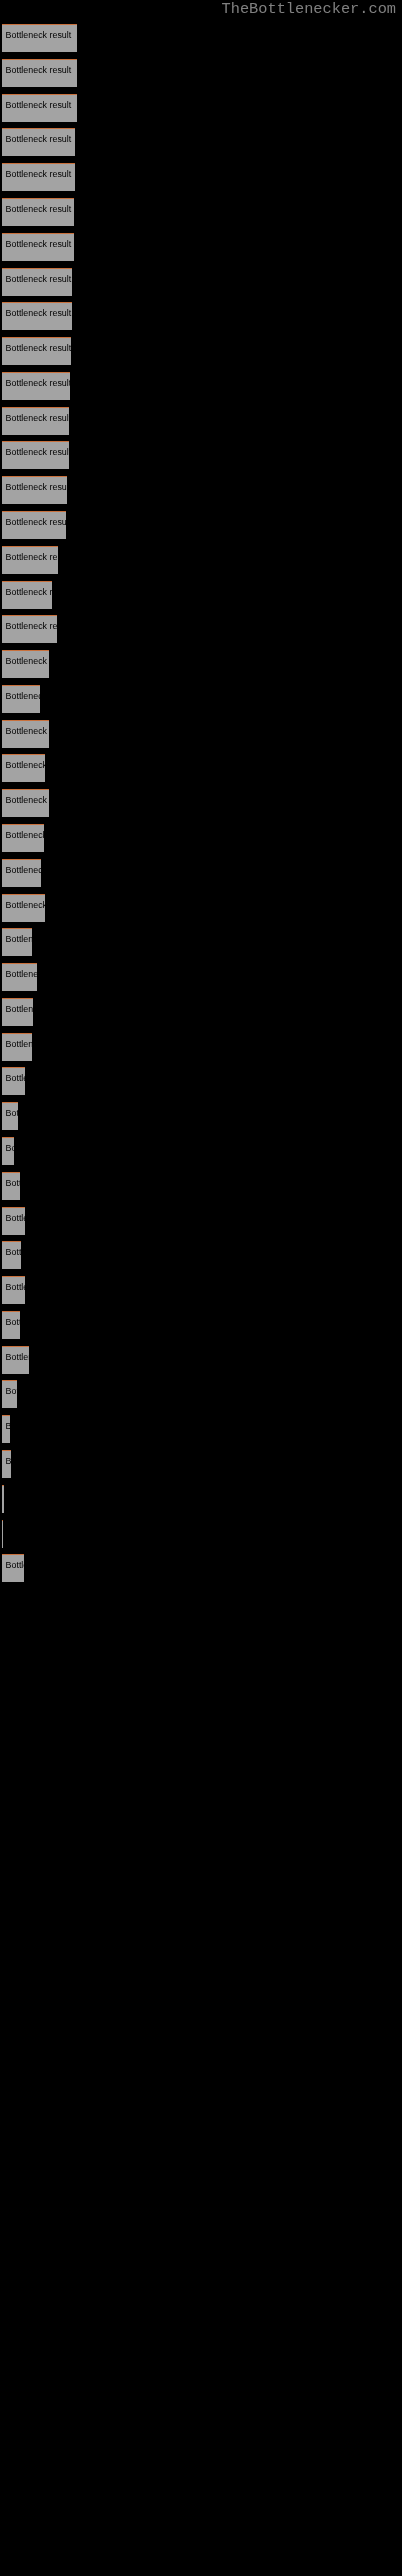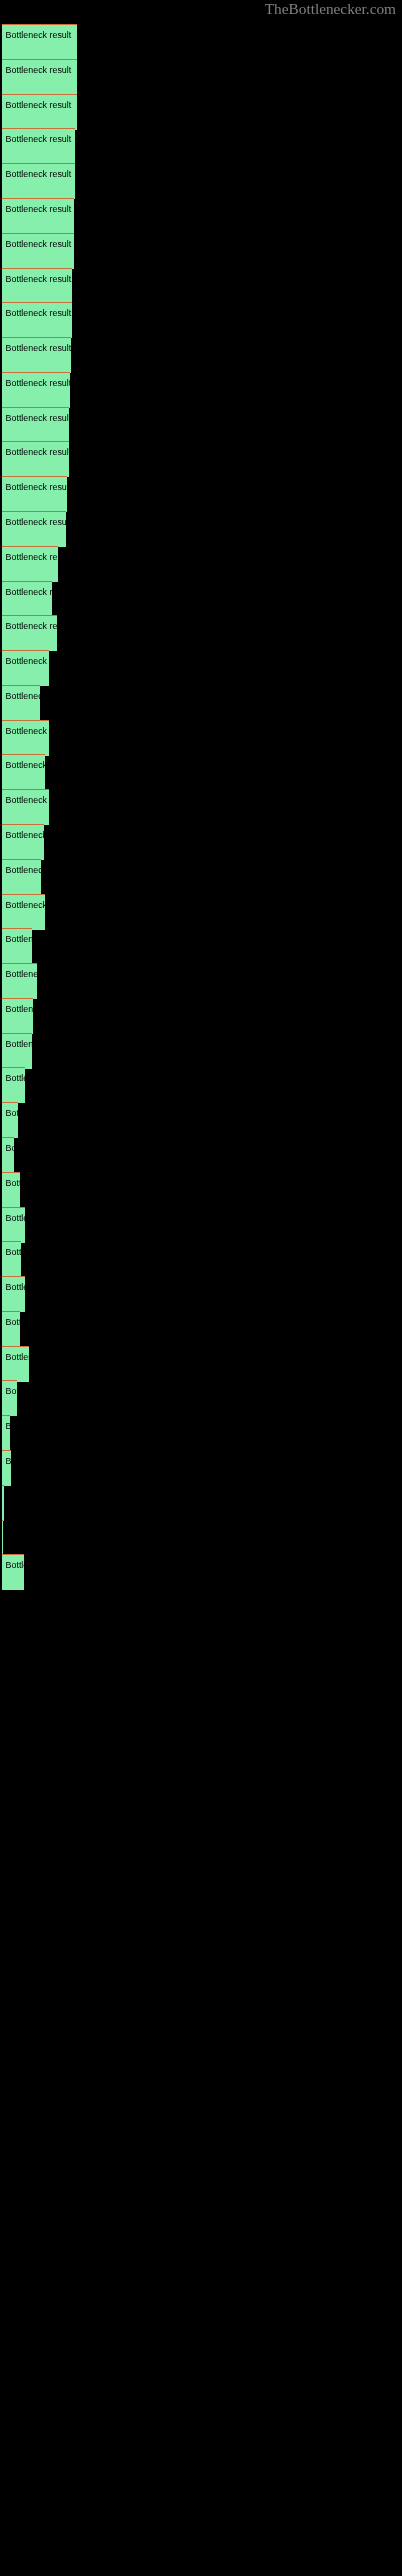--- a/index.html
+++ b/index.html
@@ -15,21 +15,21 @@
     font-family: "Liberation Sans", sans-serif;
   }
 
   .site-title {
     position: absolute;
     top: 0px;
     left: 0px;
     width: 396px;
     text-align: right;
     color: #808080;
-    font-family: Liberation Serif, serif;
+    font-family: Liberation Mono, monospace;
     font-size: 15.3px;
     line-height: 18.5px;
     letter-spacing: 0px;
     white-space: nowrap;
   }
 
   .chart-area {
     position: absolute;
     top: 0px;
     left: 0px;
@@ -41,22 +41,22 @@
     position: absolute;
     left: 0px;
     width: 403px;
     height: 21px;
   }
 
   .bar {
     position: absolute;
     left: 2.4px;
     top: 0px;
-    height: 36px;
-    background: #86efac;
+    height: 28px;
+    background: #a3a3a3;
     border-top: 0.8px solid #C8703C;
     box-sizing: border-box;
     overflow: hidden;
     white-space: nowrap;
   }
 
   .bar-label {
     position: absolute;
     left: 3.2px;
     top: 0px;

